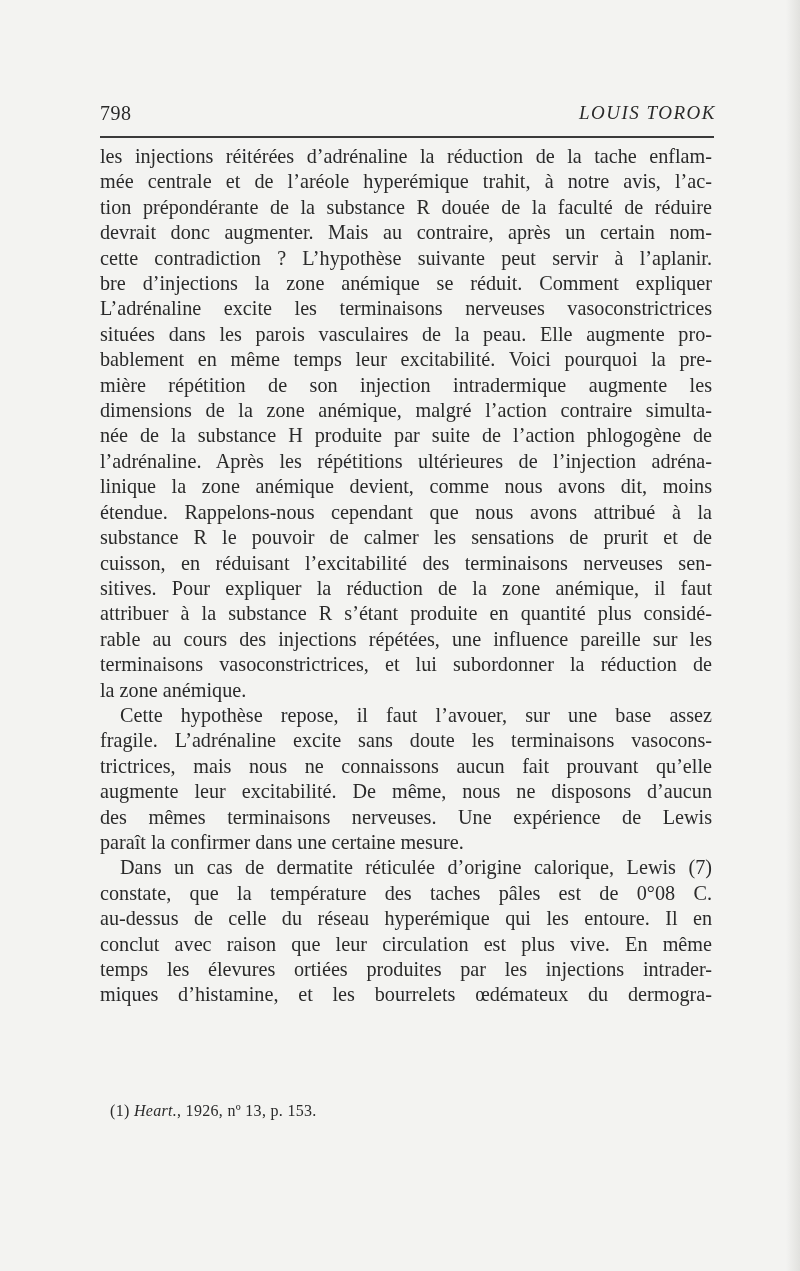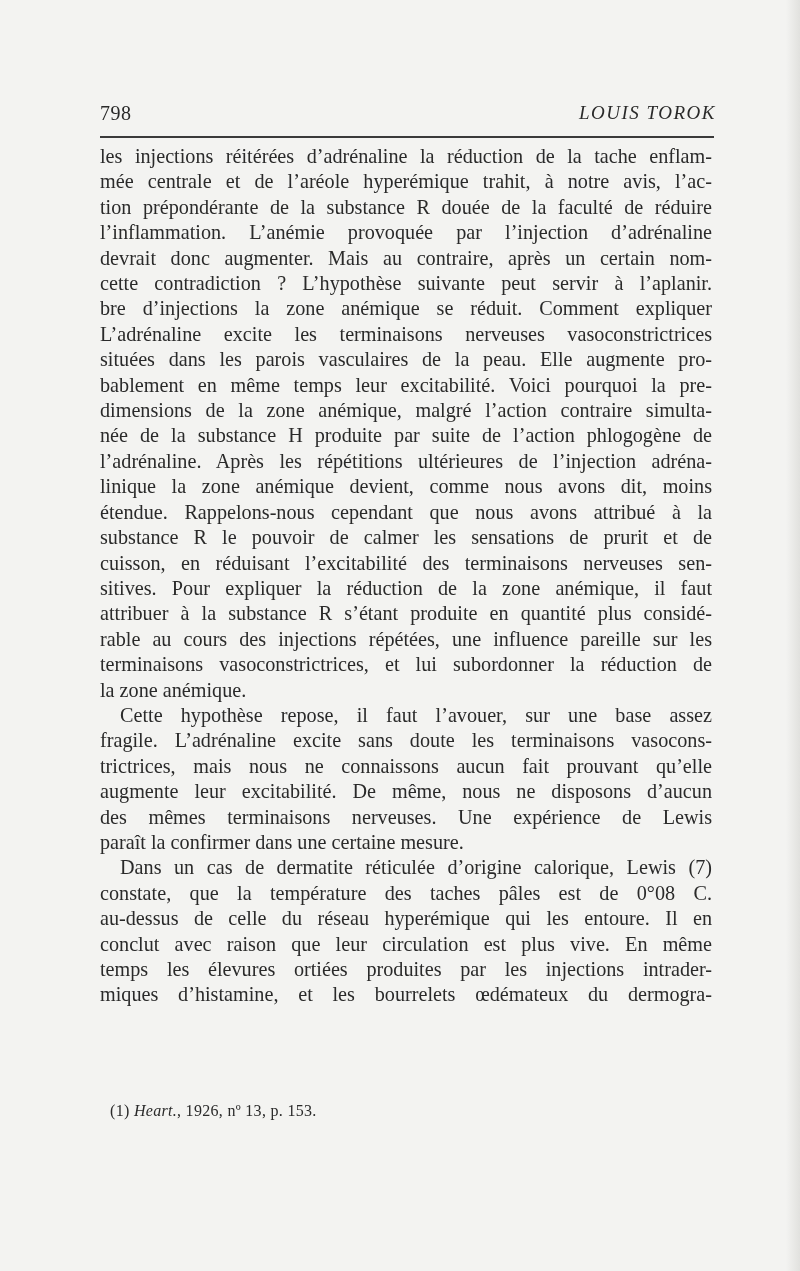--- a/index.html
+++ b/index.html
@@ -92,27 +92,27 @@
 <div class="running-head">
   <span class="page-number">798</span>
   <span class="author">LOUIS TOROK</span>
 </div>
 <div class="rule"></div>
 
 <div class="body-text">
   <p>les injections réitérées d’adrénaline la réduction de la tache enflam-</p>
   <p>mée centrale et de l’aréole hyperémique trahit, à notre avis, l’ac-</p>
   <p>tion prépondérante de la substance R douée de la faculté de réduire</p>
-  <p>l’inflammation. L’anémie provoquée par l’injection d’adrénaline</p>
   <p>devrait donc augmenter. Mais au contraire, après un certain nom-</p>
   <p>cette contradiction ? L’hypothèse suivante peut servir à l’aplanir.</p>
   <p>bre d’injections la zone anémique se réduit. Comment expliquer</p>
   <p>L’adrénaline excite les terminaisons nerveuses vasoconstrictrices</p>
   <p>situées dans les parois vasculaires de la peau. Elle augmente pro-</p>
   <p>bablement en même temps leur excitabilité. Voici pourquoi la pre-</p>
+  <p>mière répétition de son injection intradermique augmente les</p>
   <p>dimensions de la zone anémique, malgré l’action contraire simulta-</p>
   <p>née de la substance H produite par suite de l’action phlogogène de</p>
   <p>l’adrénaline. Après les répétitions ultérieures de l’injection adréna-</p>
   <p>linique la zone anémique devient, comme nous avons dit, moins</p>
   <p>étendue. Rappelons-nous cependant que nous avons attribué à la</p>
   <p>substance R le pouvoir de calmer les sensations de prurit et de</p>
   <p>cuisson, en réduisant l’excitabilité des terminaisons nerveuses sen-</p>
   <p>sitives. Pour expliquer la réduction de la zone anémique, il faut</p>
   <p>attribuer à la substance R s’étant produite en quantité plus considé-</p>
   <p>rable au cours des injections répétées, une influence pareille sur les</p>

